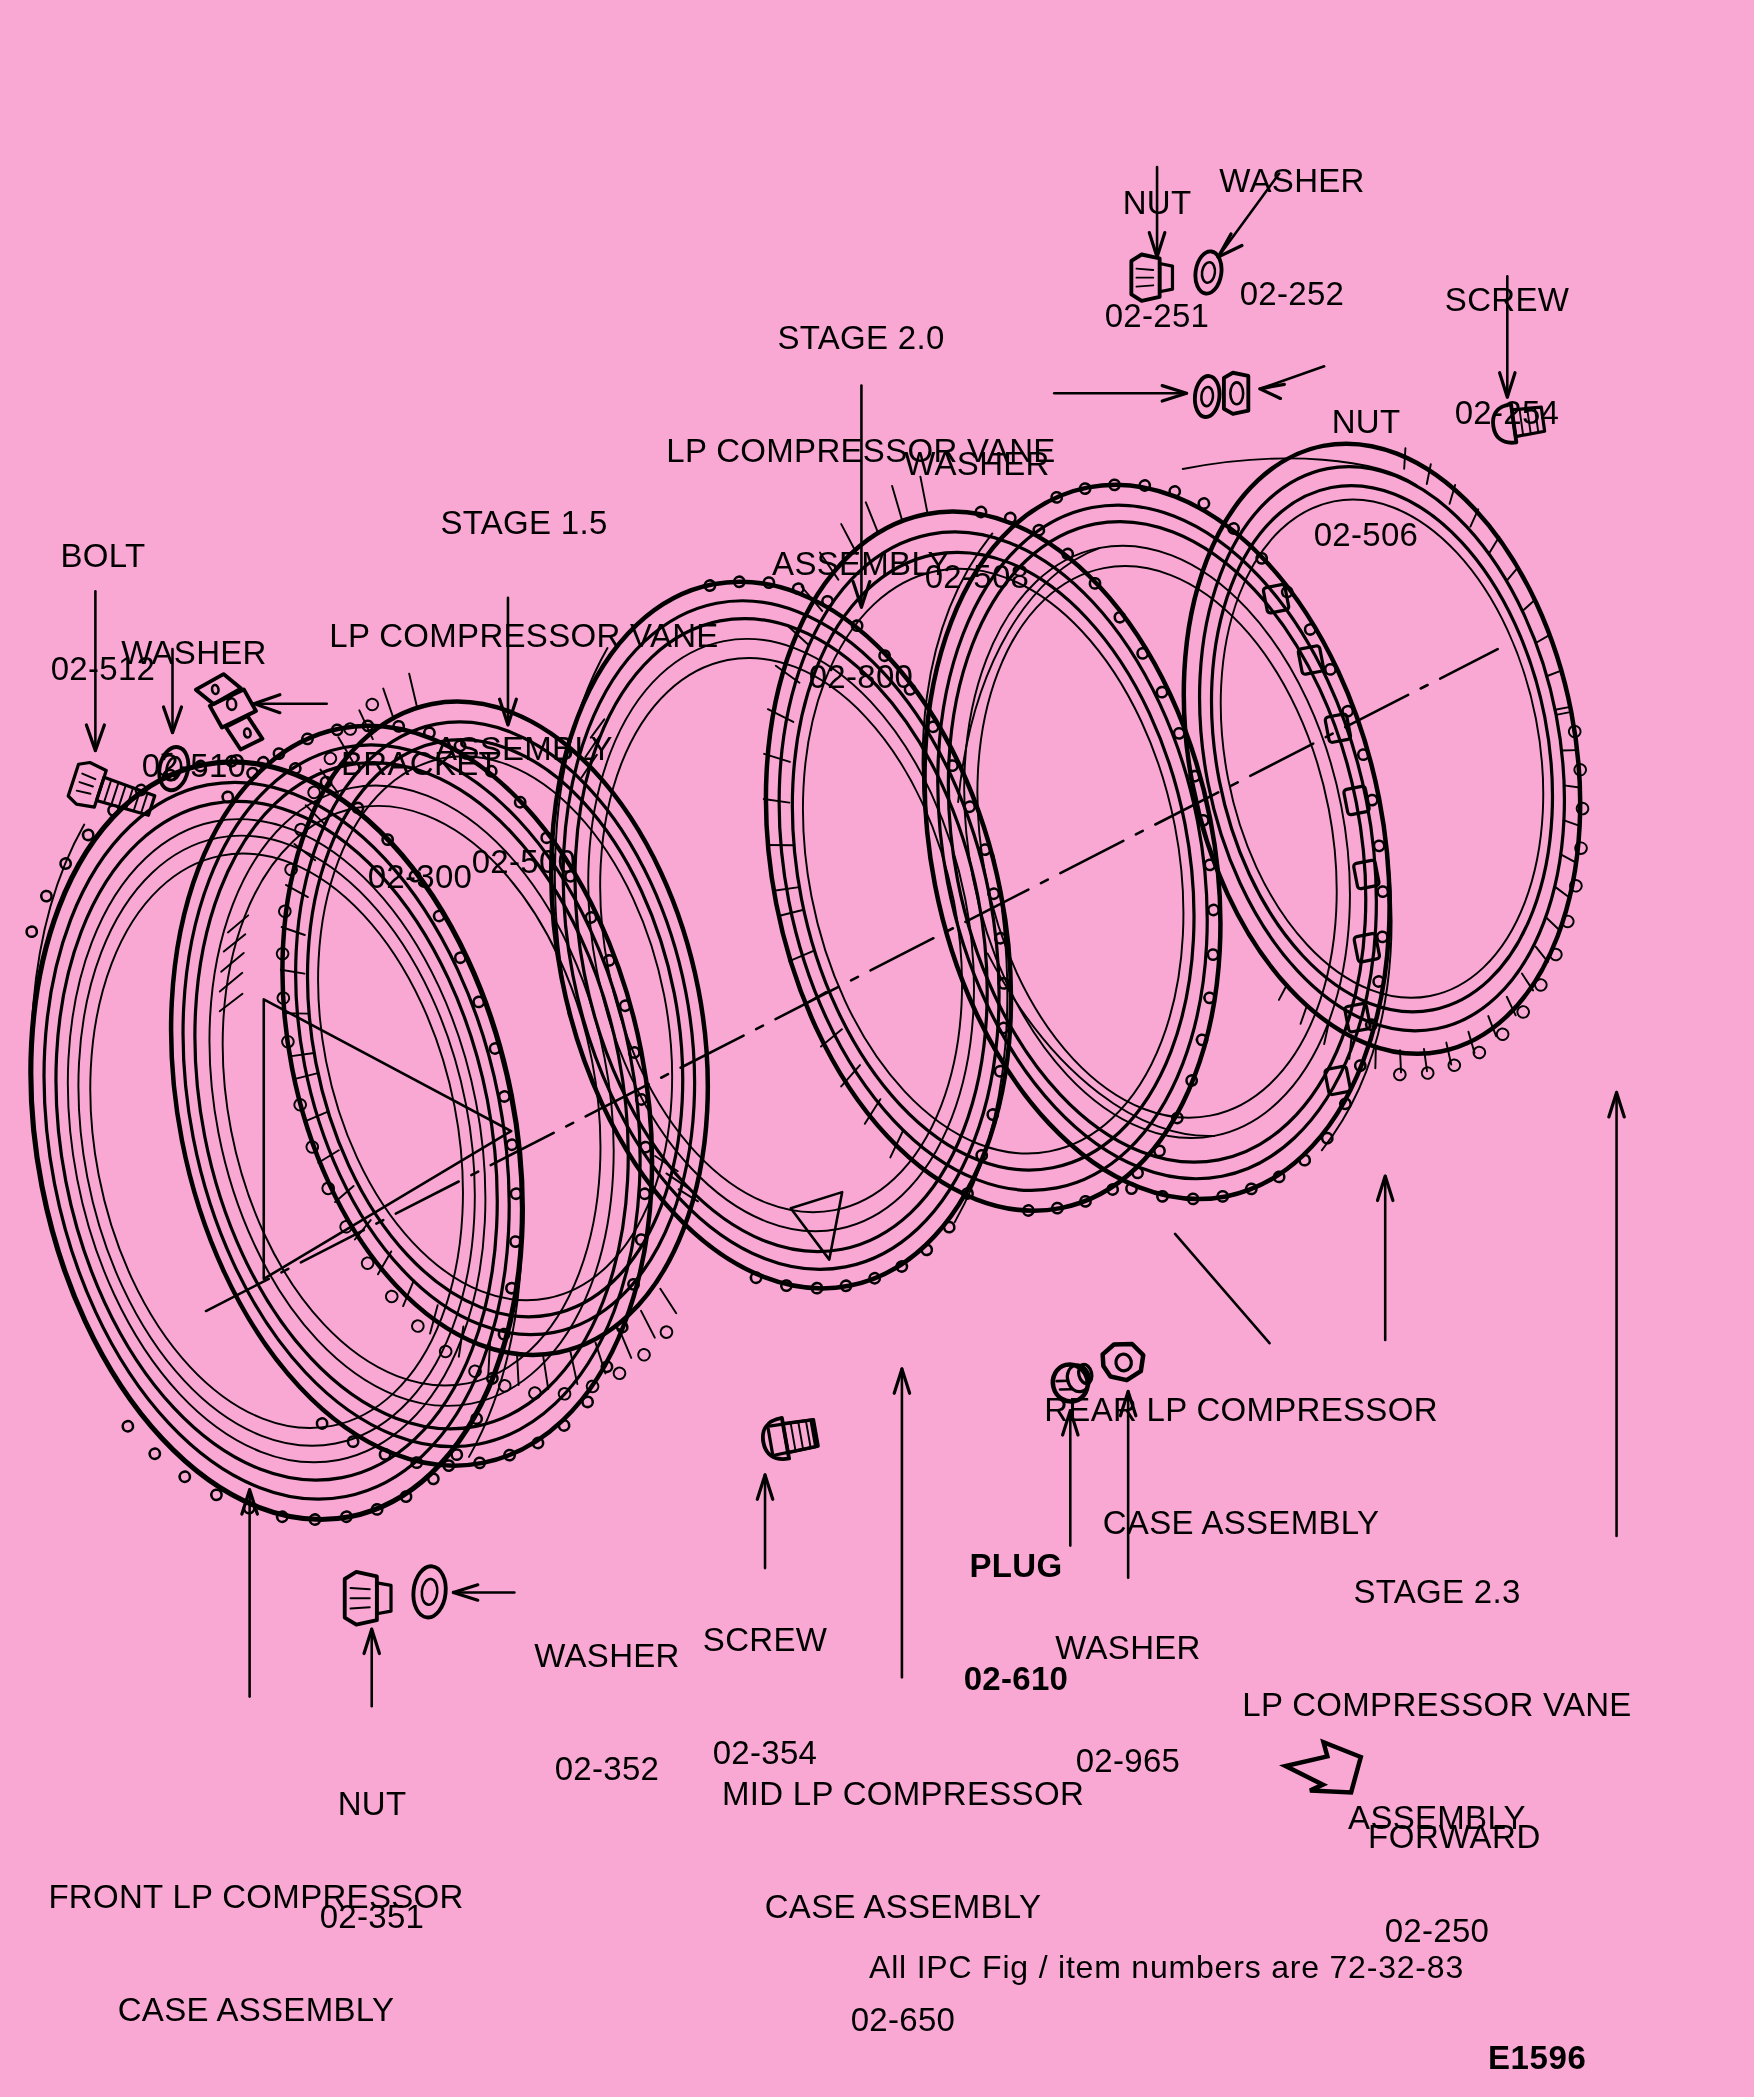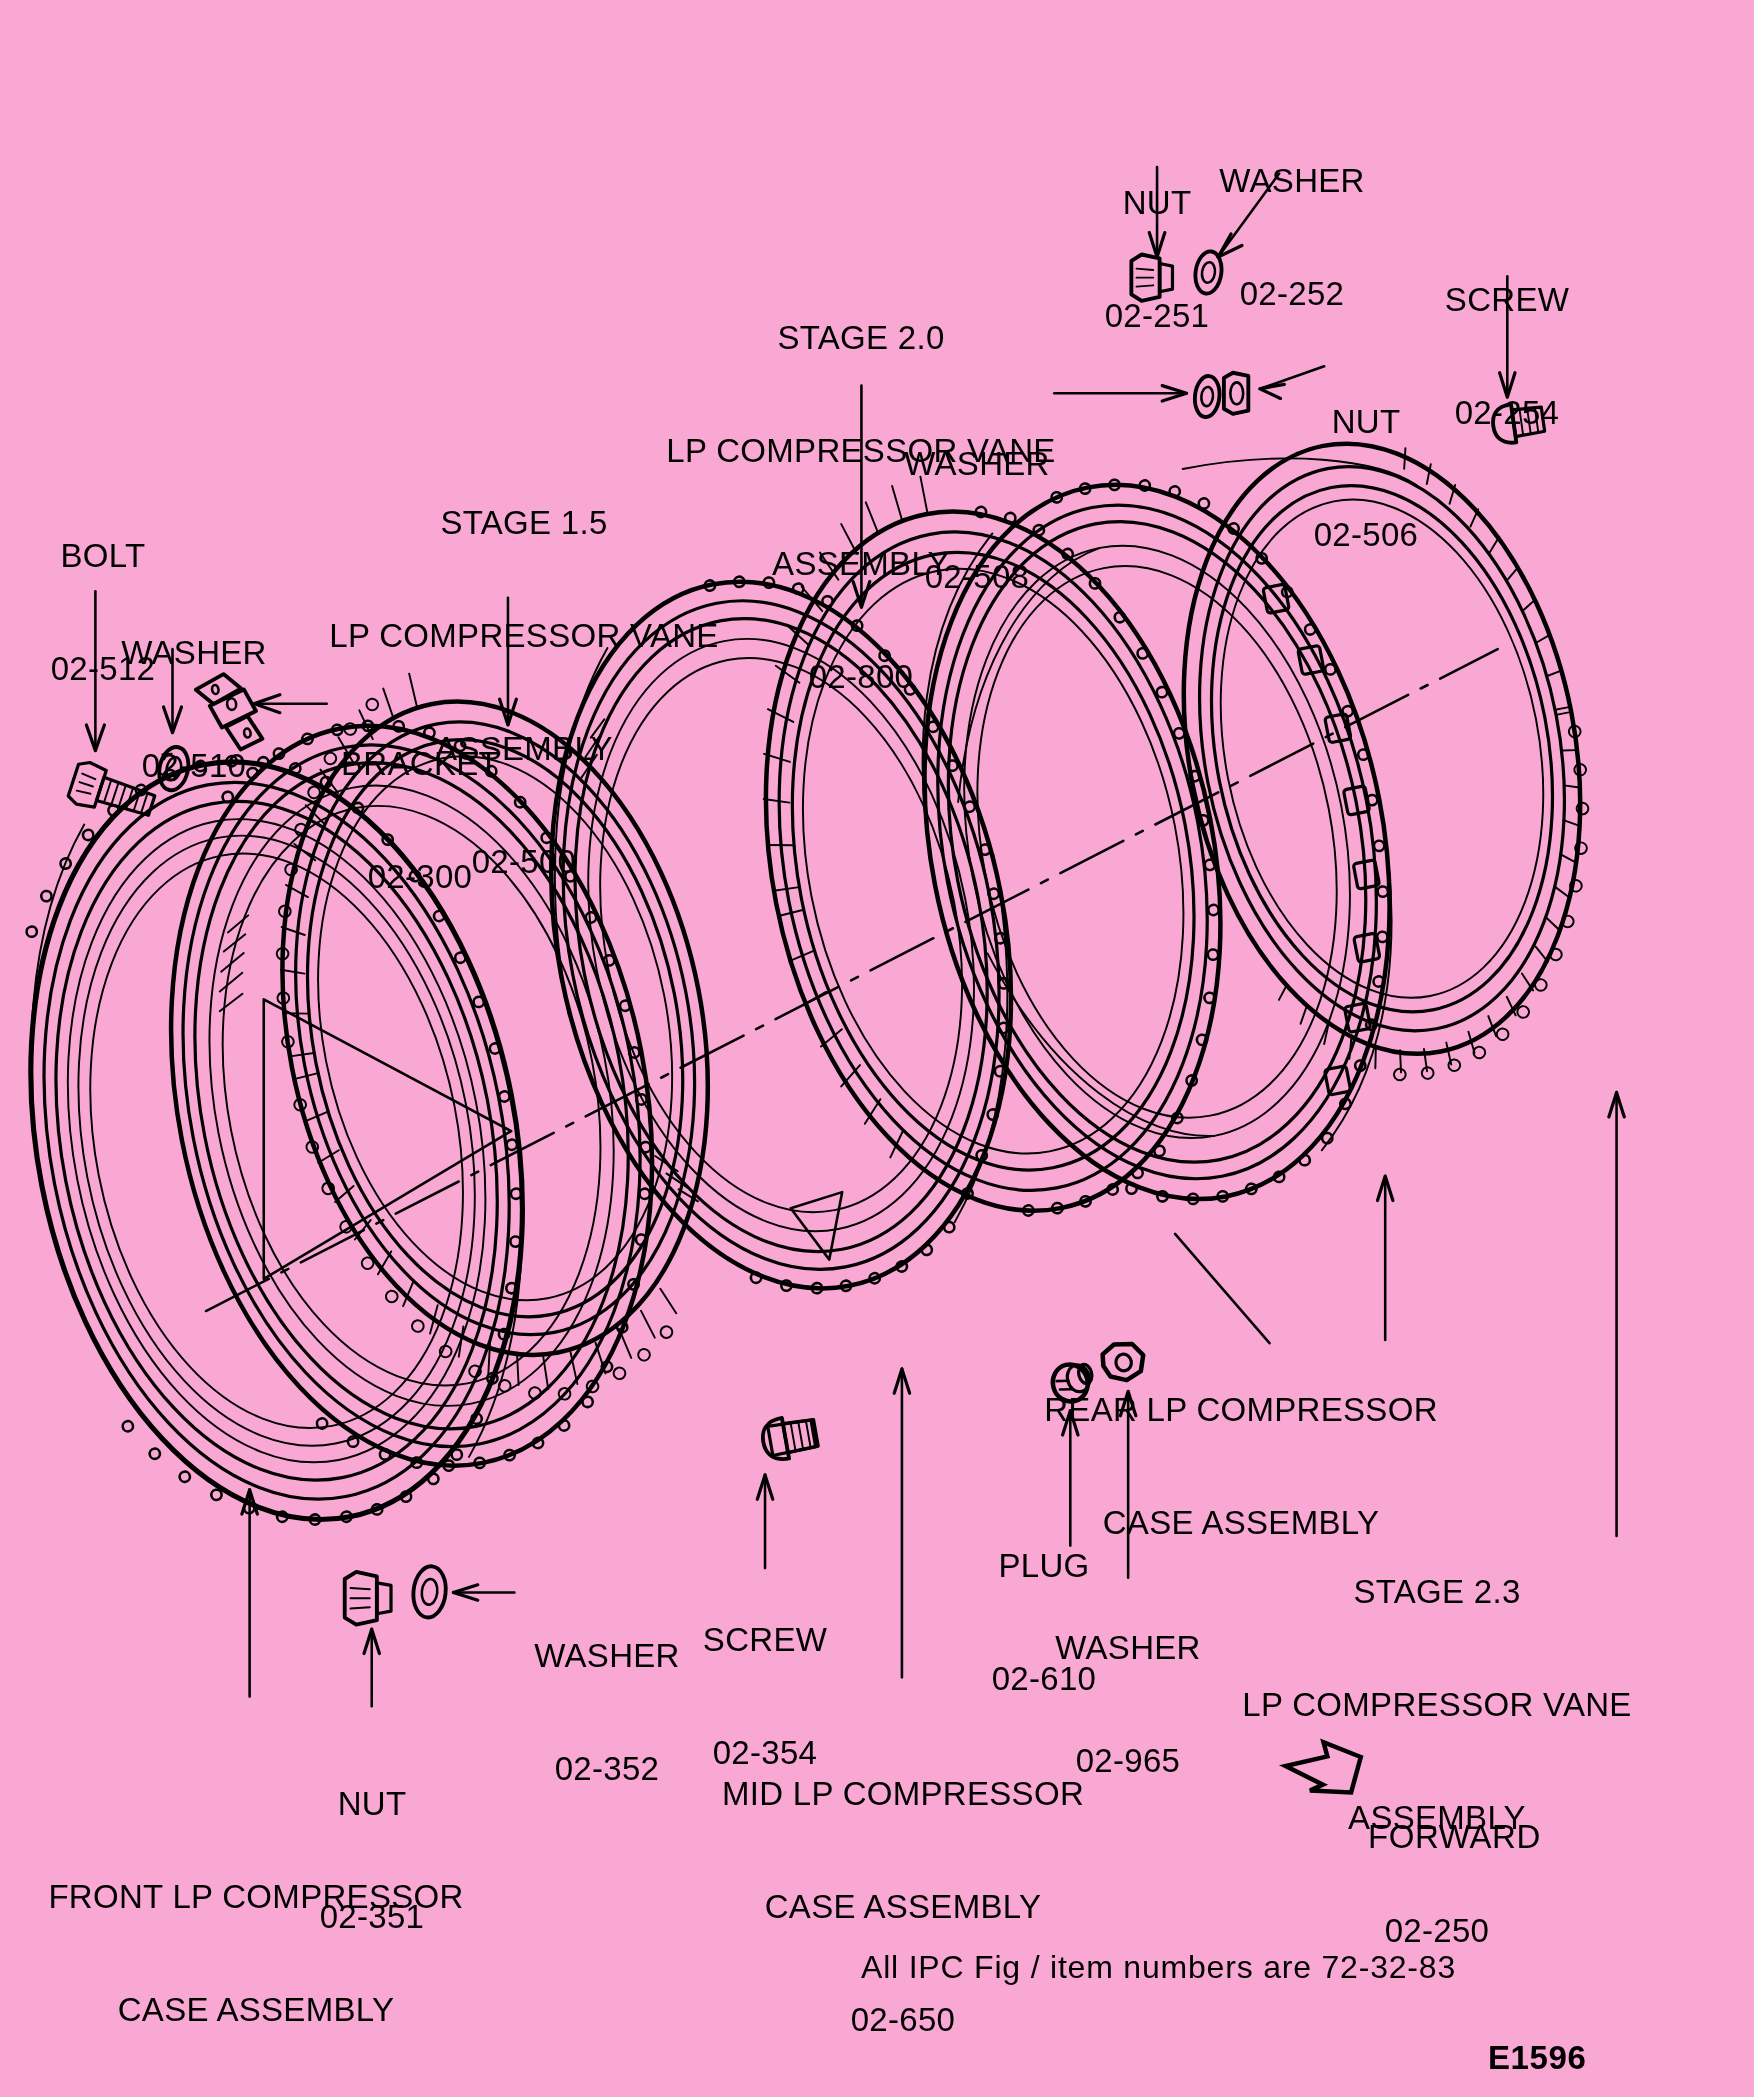--- a/index.html
+++ b/index.html
@@ -18,21 +18,21 @@
     font-weight:400;
     color:#000;
     white-space:pre;
     line-height:1.14;
     letter-spacing:0.3px;
   }
   .lbl.c{text-align:center;transform:translateX(-50%);}
   .lbl.l{text-align:right;}
   .lbl .ln{display:block;}
   .s52{font-size:33px;}
-  .note{font-size:32px;letter-spacing:0.8px;}
+  .note{font-size:32px;letter-spacing:0.8px;margin-left:8px;}
   .ecode{font-size:33px;font-weight:600;letter-spacing:0.6px;}
   .fwd{font-size:33px;letter-spacing:0.6px;}
 </style>
 </head>
 <body>
 
 <div id="page">
 
   <svg id="art" viewBox="0 0 2730 3263" xmlns="http://www.w3.org/2000/svg">
     <defs>
@@ -594,21 +594,21 @@
     <span class="ln">CASE ASSEMBLY</span>
   </div>
 
   <div class="lbl c s52" style="left:1437px;top:1498px;">
     <span class="ln">STAGE 2.3</span>
     <span class="ln">LP COMPRESSOR VANE</span>
     <span class="ln">ASSEMBLY</span>
     <span class="ln">02-250</span>
   </div>
 
-  <div class="lbl c s52" style="left:1044px;top:1472px;">
+  <div class="lbl c s52" style="left:1016px;top:1472px;font-weight:bold;">
     <span class="ln">PLUG</span>
     <span class="ln">02-610</span>
   </div>
 
   <div class="lbl c s52" style="left:1128px;top:1554px;">
     <span class="ln">WASHER</span>
     <span class="ln">02-965</span>
   </div>
 
   <div class="lbl c s52" style="left:765px;top:1546px;">

